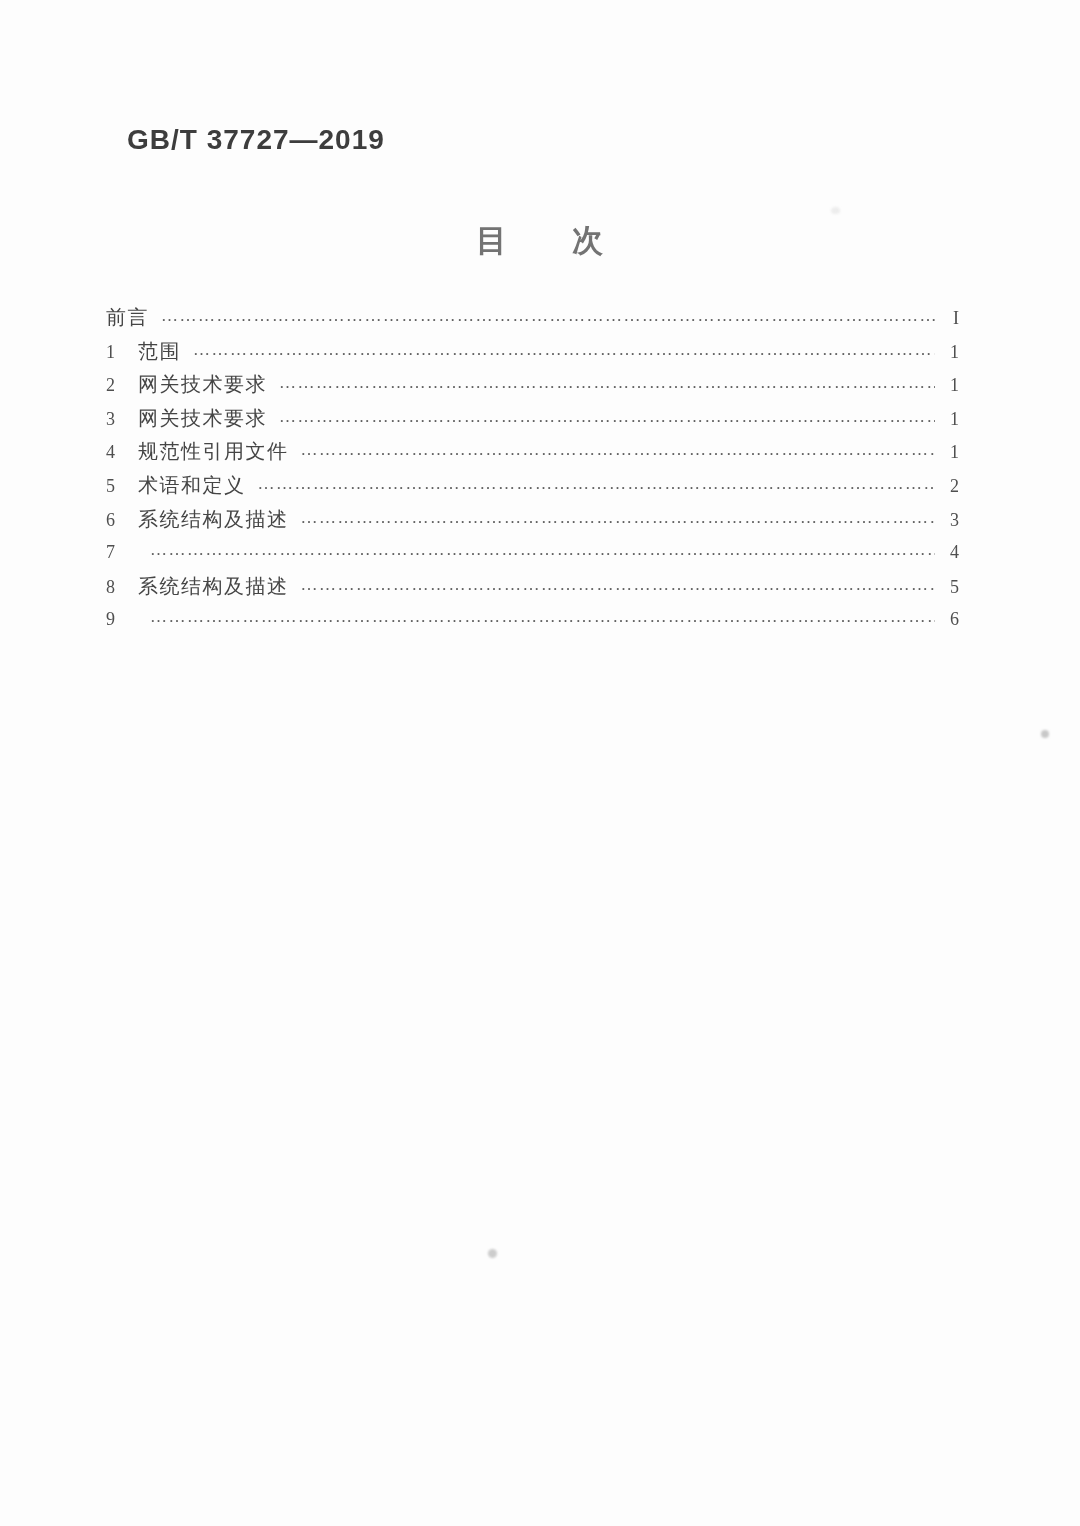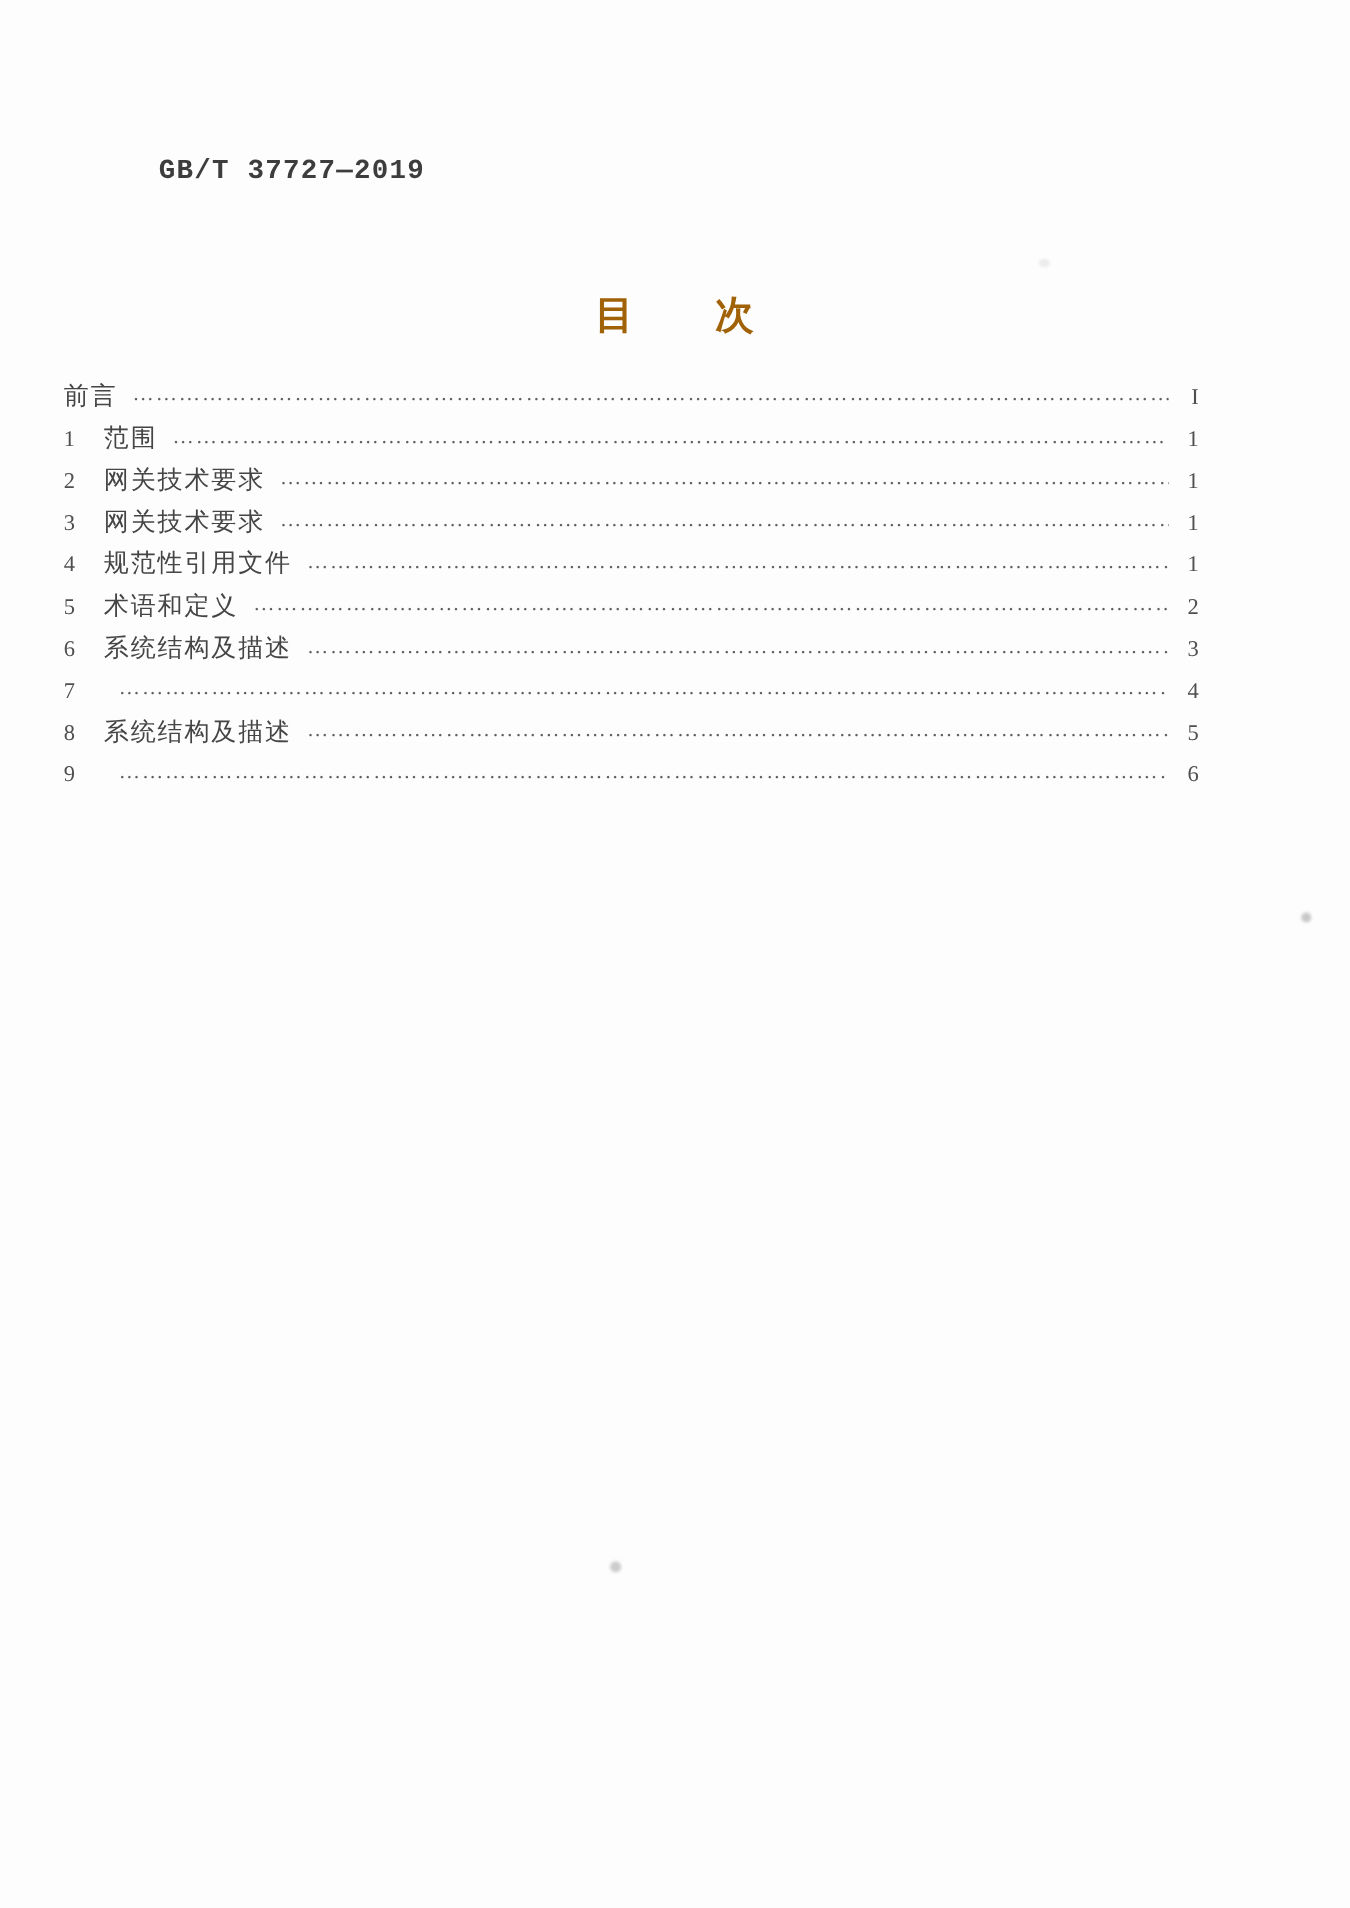--- a/index.html
+++ b/index.html
@@ -11,44 +11,44 @@
     height: 1526px;
     position: relative;
     background: #fdfdfd;
     overflow: hidden;
     font-family: "Liberation Serif", "DejaVu Serif", serif;
   }
   .doc-header {
     position: absolute;
     left: 127px;
     top: 124px;
-    font-size: 22px;
+    font-size: 28px;
     font-weight: bold;
     letter-spacing: 1px;
     color: #3d3d3d;
-    font-family: Liberation Mono, monospace;
+    font-family: Liberation Sans, sans-serif;
   }
   .doc-title {
     position: absolute;
-    top: 231px;
+    top: 220px;
     left: 0;
     width: 100%;
     text-align: center;
     font-size: 31px;
     font-weight: bold;
-    color: #a16207;
+    color: #737373;
     letter-spacing: 1px;
     font-family: "Liberation Serif", "DejaVu Serif", serif;
   }
   .toc {
     position: absolute;
     top: 301px;
     left: 0;
     right: 0;
-    padding-left: 51px;
+    padding-left: 106px;
     padding-right: 121px;
   }
   .toc-row {
     display: flex;
     align-items: baseline;
     height: 33.6px;
     line-height: 33.6px;
     white-space: nowrap;
   }
   .toc-num {

